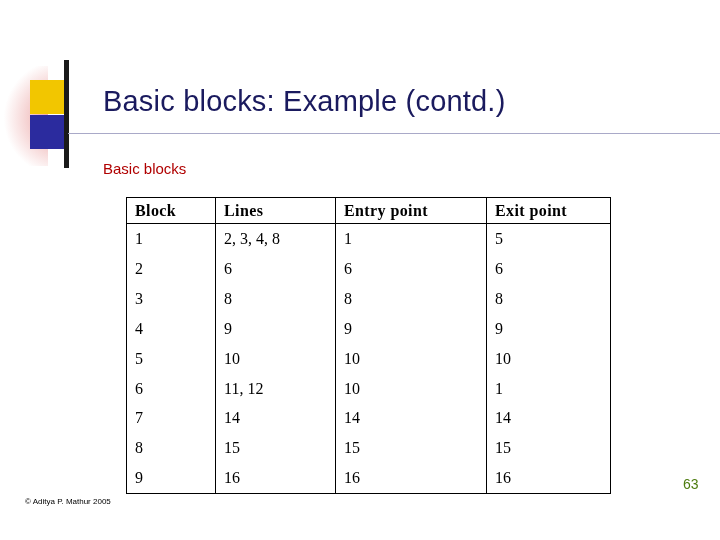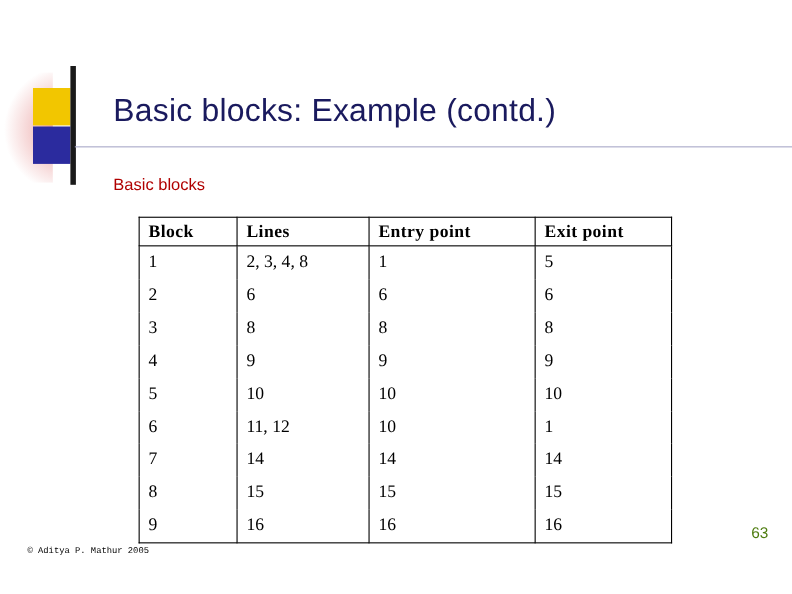--- a/index.html
+++ b/index.html
@@ -126,21 +126,21 @@
   .col-entry  { width: 142px; }
   .col-exit   { width: 115px; }
 
   
   .copyright {
     position: absolute;
     left: 25px;
     top: 497px;
     font-size: 8px;
     color: #000000;
-    font-family: Liberation Mono, monospace;
+    font-family: Liberation Sans, sans-serif;
   }
   .pagenum {
     position: absolute;
     left: 683px;
     top: 476px;
     font-size: 14px;
     color: #4d7c0f;
   }
 </style>
 </head>

